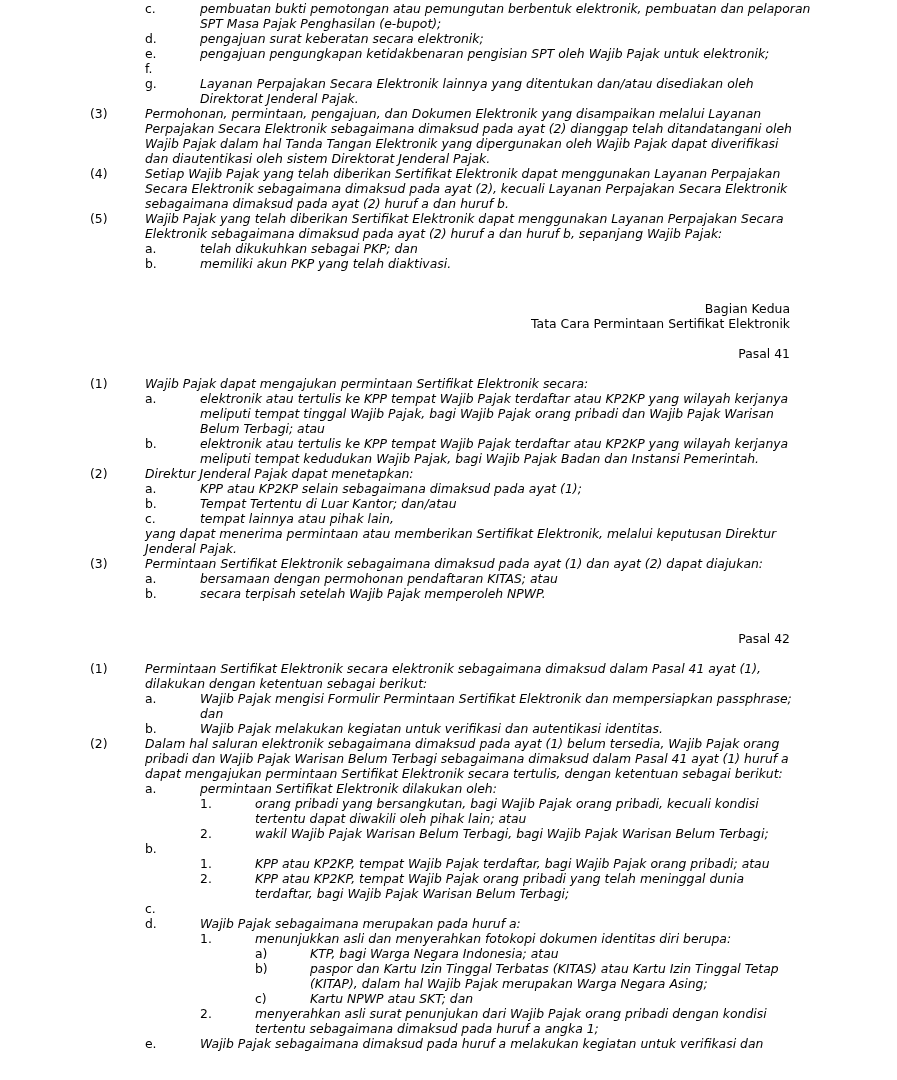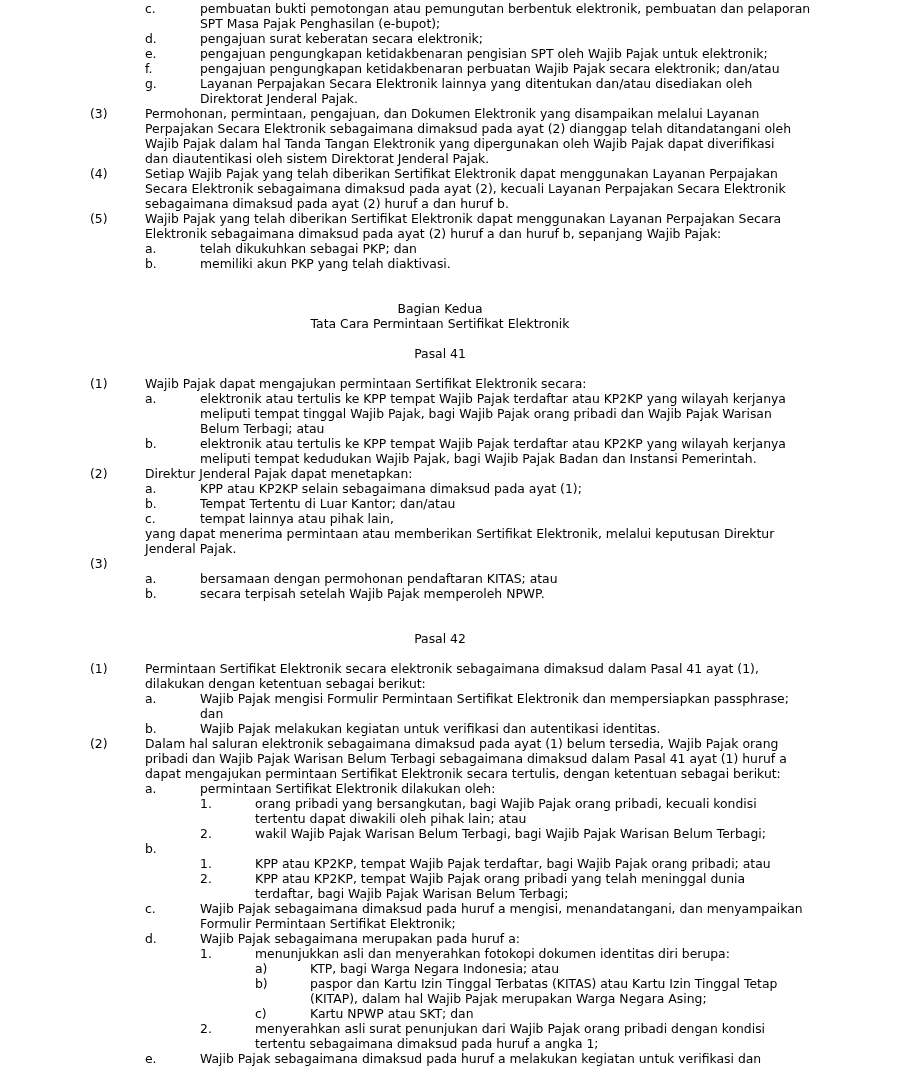--- a/index.html
+++ b/index.html
@@ -30,28 +30,29 @@
     display: flex;
     align-items: flex-start;
   }
   .row .label {
     flex: 0 0 55px;
     white-space: pre;
   }
   .row .text {
     flex: 0 0 auto;
     white-space: pre;
+    font-style: italic;
   }
   .level-0 { padding-left: 0; }
   .level-1 { padding-left: 55px; }
   .level-2 { padding-left: 110px; }
   .level-3 { padding-left: 165px; }
   .heading {
     width: 700px;
-    text-align: center;
+    text-align: right;
     white-space: pre;
   }
   .gap { width: 100%; }
 </style>
 </head>
 <body>
 
 <div class="page">
   <div class="content" id="content">
       <div class="row level-1">
@@ -62,21 +63,20 @@
       <div class="row level-1">
         <span class="label">d.</span>
         <span class="text">pengajuan surat keberatan secara elektronik;</span>
       </div>
       <div class="row level-1">
         <span class="label">e.</span>
         <span class="text">pengajuan pengungkapan ketidakbenaran pengisian SPT oleh Wajib Pajak untuk elektronik;</span>
       </div>
       <div class="row level-1">
         <span class="label">f.</span>
-        <span class="text">pengajuan pengungkapan ketidakbenaran perbuatan Wajib Pajak secara elektronik; dan/atau</span>
       </div>
       <div class="row level-1">
         <span class="label">g.</span>
         <span class="text">Layanan Perpajakan Secara Elektronik lainnya yang ditentukan dan/atau disediakan oleh
 Direktorat Jenderal Pajak.</span>
       </div>
       <div class="row level-0">
         <span class="label">(3)</span>
         <span class="text">Permohonan, permintaan, pengajuan, dan Dokumen Elektronik yang disampaikan melalui Layanan
 Perpajakan Secara Elektronik sebagaimana dimaksud pada ayat (2) dianggap telah ditandatangani oleh
@@ -139,20 +139,21 @@
         <span class="label">c.</span>
         <span class="text">tempat lainnya atau pihak lain,</span>
       </div>
       <div class="row level-0">
         <span class="label"></span>
         <span class="text">yang dapat menerima permintaan atau memberikan Sertifikat Elektronik, melalui keputusan Direktur
 Jenderal Pajak.</span>
       </div>
       <div class="row level-0">
         <span class="label">(3)</span>
+        <span class="text">Permintaan Sertifikat Elektronik sebagaimana dimaksud pada ayat (1) dan ayat (2) dapat diajukan:</span>
       </div>
       <div class="row level-1">
         <span class="label">a.</span>
         <span class="text">bersamaan dengan permohonan pendaftaran KITAS; atau</span>
       </div>
       <div class="row level-1">
         <span class="label">b.</span>
         <span class="text">secara terpisah setelah Wajib Pajak memperoleh NPWP.</span>
       </div>
       <div class="gap" style="height: 30px;"></div>
@@ -198,22 +199,20 @@
         <span class="label">1.</span>
         <span class="text">KPP atau KP2KP, tempat Wajib Pajak terdaftar, bagi Wajib Pajak orang pribadi; atau</span>
       </div>
       <div class="row level-2">
         <span class="label">2.</span>
         <span class="text">KPP atau KP2KP, tempat Wajib Pajak orang pribadi yang telah meninggal dunia
 terdaftar, bagi Wajib Pajak Warisan Belum Terbagi;</span>
       </div>
       <div class="row level-1">
         <span class="label">c.</span>
-        <span class="text">Wajib Pajak sebagaimana dimaksud pada huruf a mengisi, menandatangani, dan menyampaikan
-Formulir Permintaan Sertifikat Elektronik;</span>
       </div>
       <div class="row level-1">
         <span class="label">d.</span>
         <span class="text">Wajib Pajak sebagaimana merupakan pada huruf a:</span>
       </div>
       <div class="row level-2">
         <span class="label">1.</span>
         <span class="text">menunjukkan asli dan menyerahkan fotokopi dokumen identitas diri berupa:</span>
       </div>
       <div class="row level-3">

